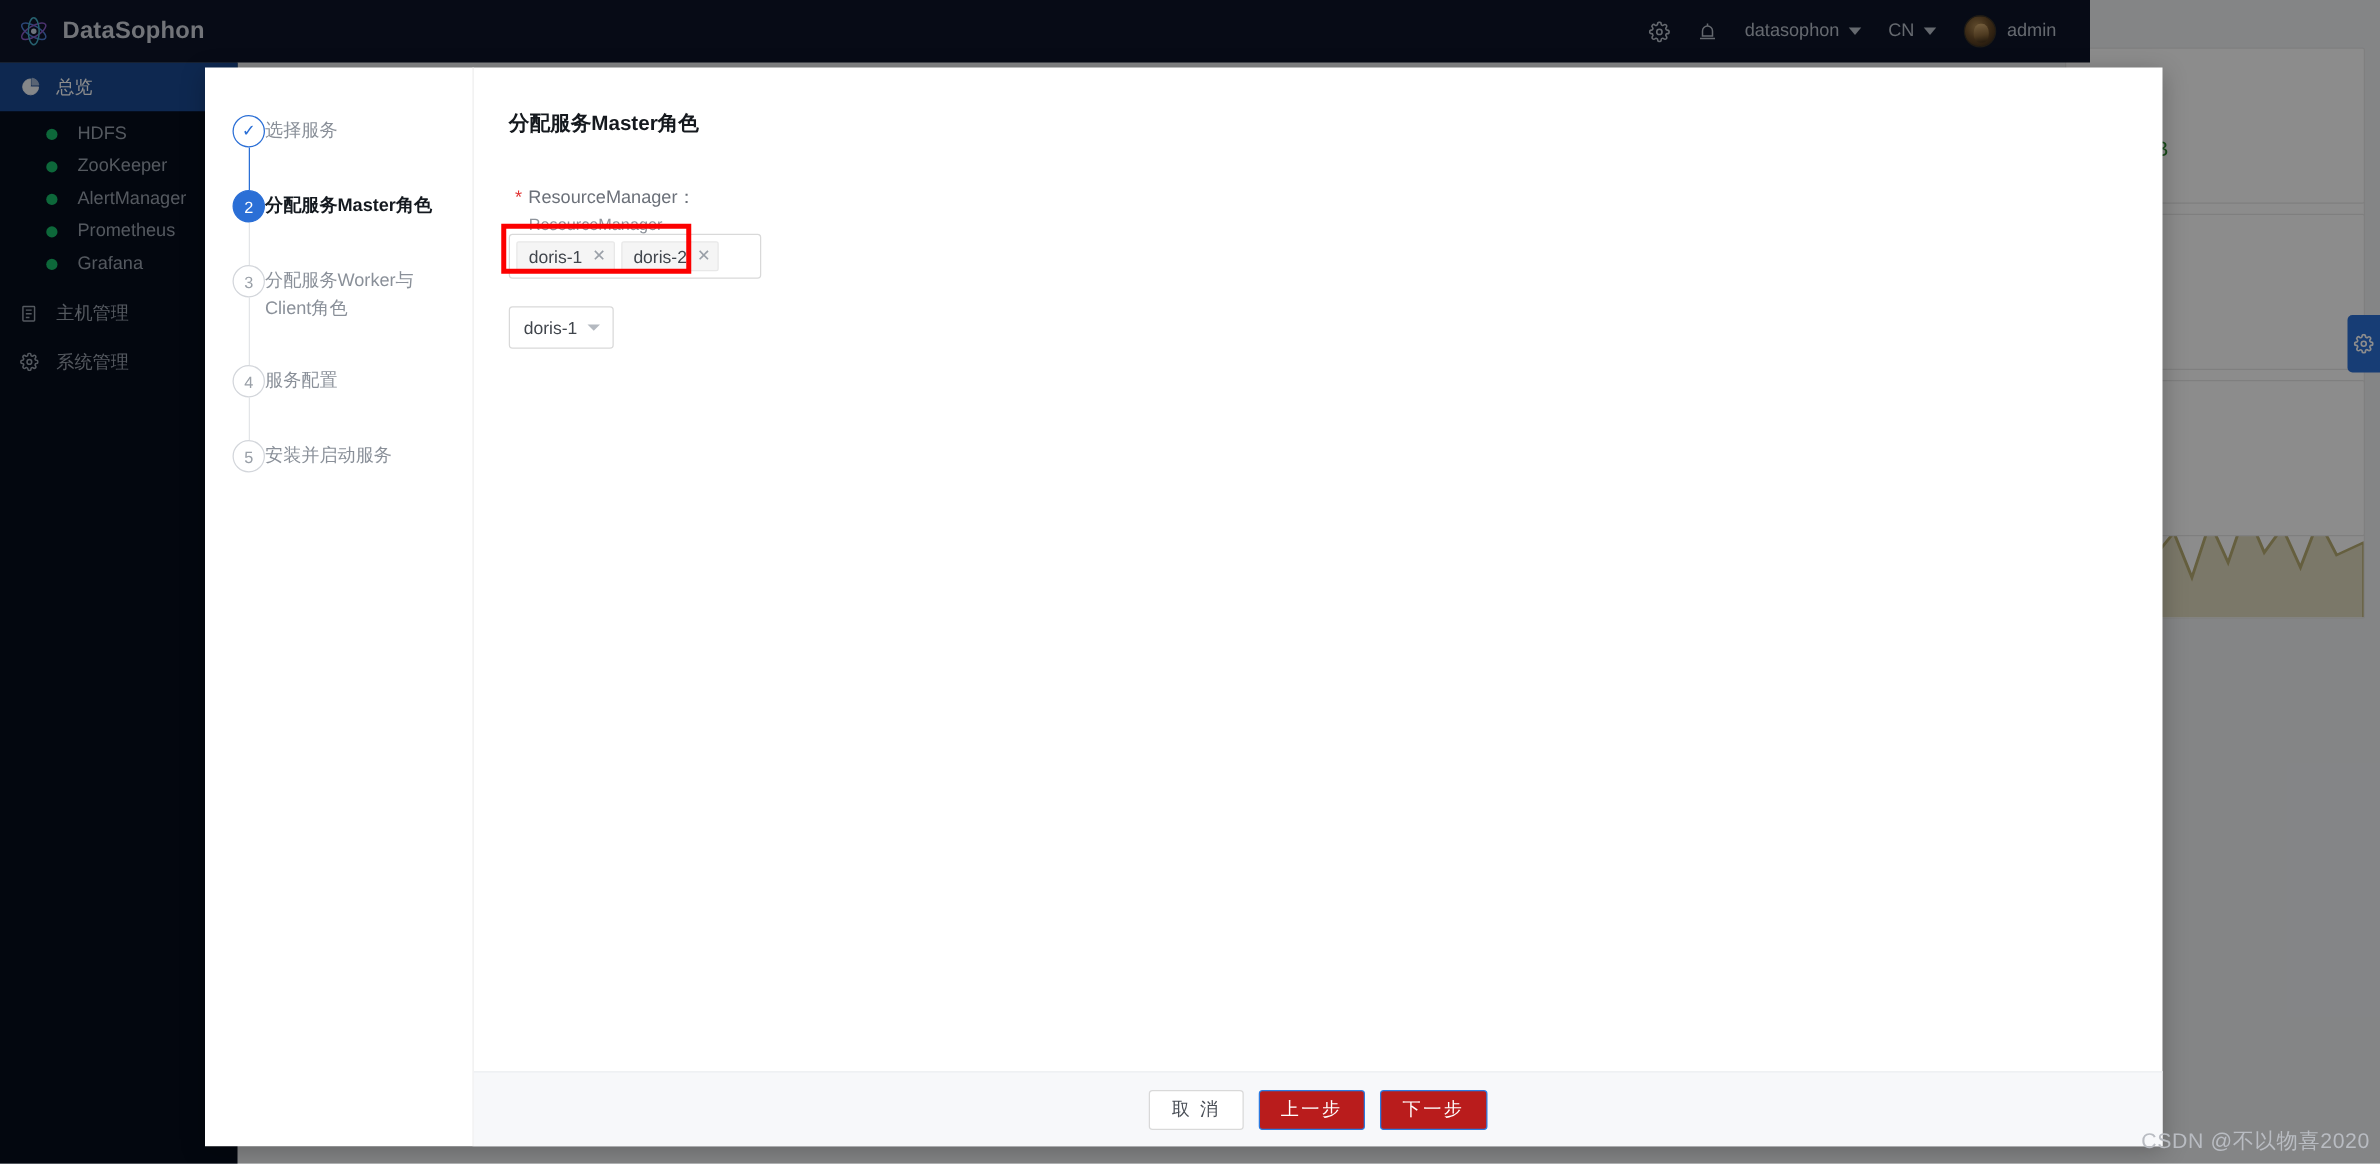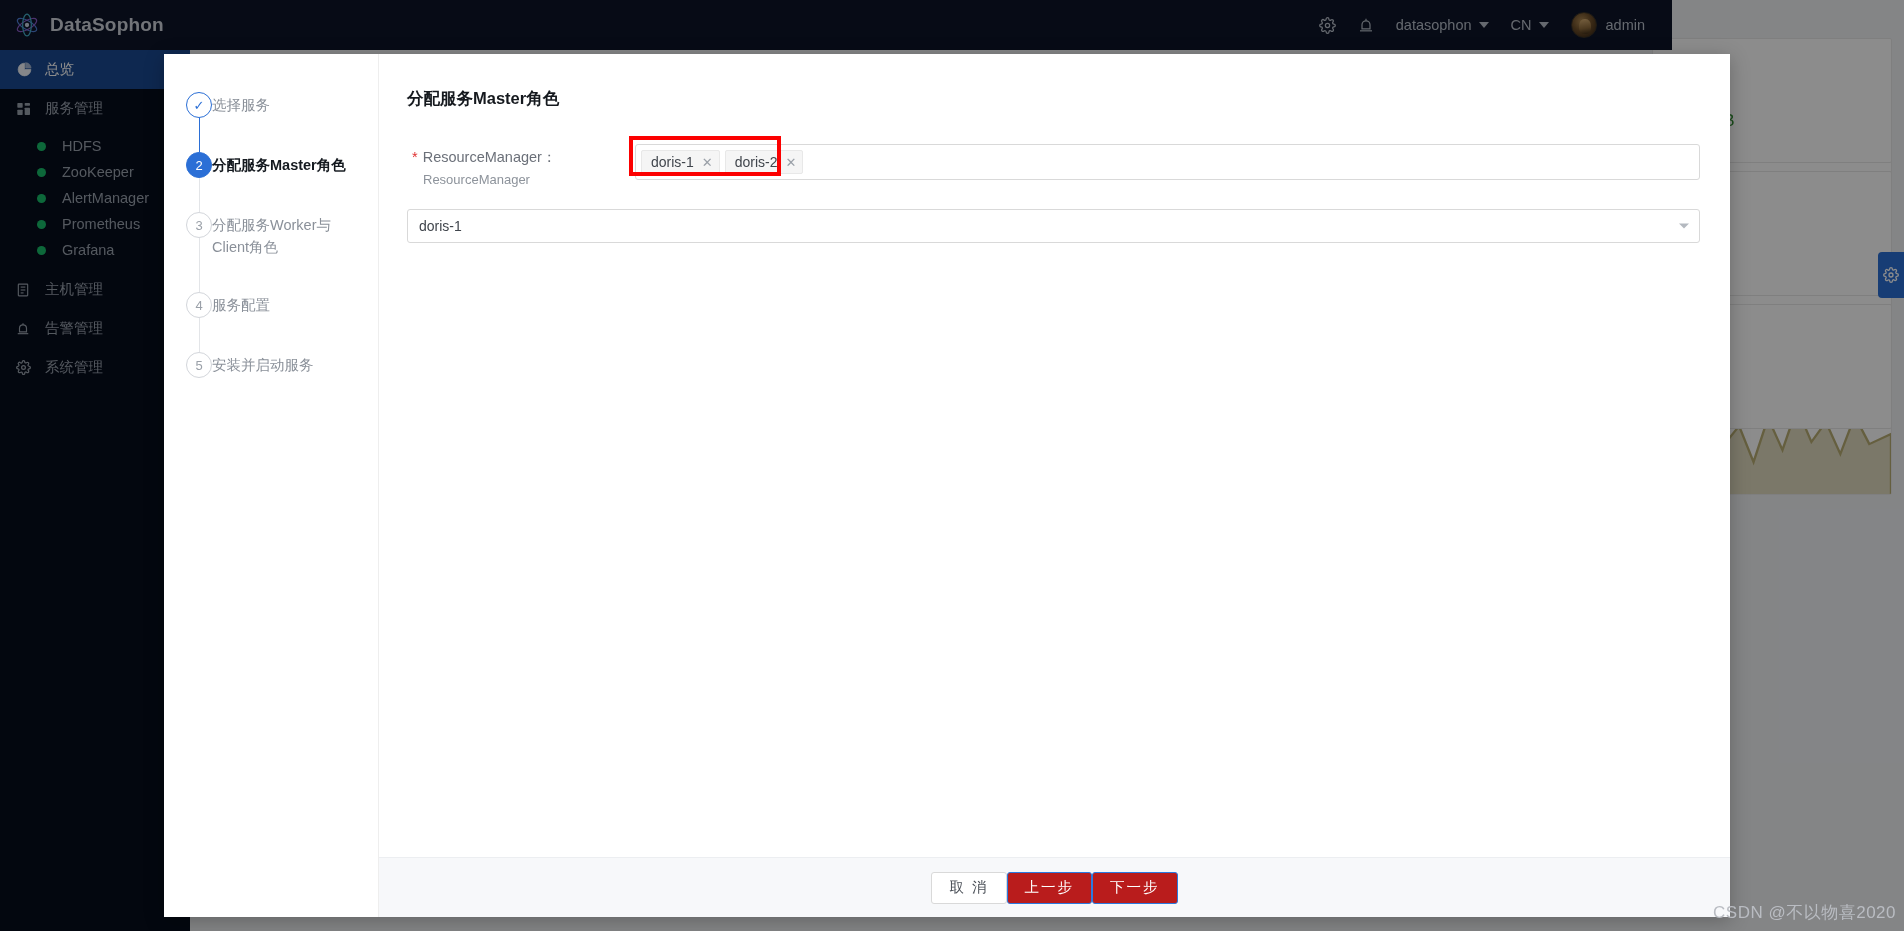--- a/index.html
+++ b/index.html
@@ -137,21 +137,21 @@
   .step .txt {
     font-size: 14.5px; color: #8a9099; line-height: 22px;
     padding-top: 2px; max-width: 140px;
   }
   .step.current .txt { color: #14191f; font-weight: bold; }
 
   .form-pane { flex: 1 1 auto; display: flex; flex-direction: column; position: relative; }
   .form-body { flex: 1 1 auto; padding: 34px 30px 0 28px; }
   .form-title { font-size: 16.5px; color: #15191e; font-weight: bold; margin-bottom: 34px; }
 
-  .f-row { display: flex; align-items: flex-start; margin-bottom: 22px; }
+  .f-row { display: flex; align-items: flex-start; margin-bottom: 22px; flex-direction: column; }
   .f-label { width: 228px; flex: none; text-align: left; padding-top: 4px; padding-left: 5px; }
   .f-label .l1 { font-size: 14.5px; color: #6b7079; }
   .f-label .l1 .star { color: #e03131; margin-right: 5px; }
   .f-label .l2 { font-size: 13px; color: #8d939b; margin-top: 5px; padding-left: 11px; }
   .f-ctrl { flex: 1 1 auto; position: relative; border-radius: 16px; }
 
   .select-box {
     min-height: 33px; border: 1px solid #d9d9d9; border-radius: 3px; background: #fff;
     display: flex; align-items: center; flex-wrap: wrap; padding: 3px 28px 3px 5px;
     font-size: 14px; color: #40454c; position: relative;
@@ -168,21 +168,21 @@
     width: 0; height: 0; border-left: 5px solid transparent;
     border-right: 5px solid transparent; border-top: 5px solid #b4b9c0;
   }
   .annot-box {
     position: absolute; left: -6px; top: -8px; width: 152px; height: 40px;
     border: 4px solid #fc0000; pointer-events: none; z-index: 3;
   }
 
   .form-footer {
     height: 60px; flex: none; background: #f7f8fa; border-top: 1px solid #eceef1;
-    display: flex; align-items: center; justify-content: center; 
+    display: flex; align-items: center; justify-content: center; gap: 12px;
   }
   .btn {
     height: 32px; min-width: 72px; padding: 0 17px; font-size: 14.5px; border-radius: 3px;
     display: flex; align-items: center; justify-content: center; cursor: pointer;
     letter-spacing: 2px;
   }
   .btn-default { background: #fff; border: 1px solid #d9d9d9; color: #4a4f57; }
   .btn-primary { background: #b91c1c; border: 1px solid #2b7ae0; color: #fff; }
 
   
@@ -241,31 +241,20 @@
     <div class="side-item active">
       <span class="s-ico">
         <svg width="17" height="17" viewBox="0 0 24 24" fill="#ffffff">
           <path d="M12 3a9 9 0 1 0 9 9h-9V3z" opacity=".95"></path>
           <path d="M13.5 2.2V10h7.8a9 9 0 0 0-7.8-7.8z" opacity=".6"></path>
         </svg>
       </span>
       <span>总览</span>
     </div>
 
-    <div class="side-item">
-      <span class="s-ico">
-        <svg width="16" height="16" viewBox="0 0 24 24" fill="#9aa2ae">
-          <rect x="2" y="3" width="8" height="7" rx="1"></rect>
-          <rect x="13" y="3" width="8" height="4" rx="1"></rect>
-          <rect x="2" y="13" width="8" height="8" rx="1"></rect>
-          <rect x="13" y="10" width="8" height="11" rx="1"></rect>
-        </svg>
-      </span>
-      <span>服务管理</span>
-    </div>
 
     <div class="sub-block">
       <div class="side-sub">
         <span class="dot"></span>
         <span>HDFS</span>
       </div>
       <div class="side-sub">
         <span class="dot"></span>
         <span>ZooKeeper</span>
       </div>
@@ -288,30 +277,20 @@
         <svg width="14" height="16" viewBox="0 0 24 24" fill="none" stroke="#9aa2ae" stroke-width="2">
           <rect x="4" y="2" width="16" height="20" rx="1"></rect>
           <line x1="8" y1="7" x2="16" y2="7"></line>
             <line x1="8" y1="12" x2="16" y2="12"></line>
           <line x1="8" y1="17" x2="13" y2="17"></line>
         </svg>
       </span>
       <span>主机管理</span>
     </div>
 
-    <div class="side-item">
-      <span class="s-ico">
-        <svg width="14" height="16" viewBox="0 0 24 24" fill="none" stroke="#9aa2ae" stroke-width="2">
-          <path d="M6 17h12V11a6 6 0 0 0-12 0v6z"></path>
-          <line x1="3" y1="20" x2="21" y2="20"></line>
-          <line x1="12" y1="2" x2="12" y2="5"></line>
-        </svg>
-      </span>
-      <span>告警管理</span>
-    </div>
 
     <div class="side-item">
       <span class="s-ico">
         <svg width="15" height="15" viewBox="0 0 24 24" fill="none" stroke="#9aa2ae" stroke-width="2">
           <circle cx="12" cy="12" r="3"></circle>
           <path d="M19.4 15a1.65 1.65 0 0 0 .33 1.82l.06.06a2 2 0 1 1-2.83 2.83l-.06-.06a1.65 1.65 0 0 0-1.82-.33 1.65 1.65 0 0 0-1 1.51V21a2 2 0 1 1-4 0v-.09A1.65 1.65 0 0 0 9 19.4a1.65 1.65 0 0 0-1.82.33l-.06.06a2 2 0 1 1-2.83-2.83l.06-.06A1.65 1.65 0 0 0 4.6 15a1.65 1.65 0 0 0-1.51-1H3a2 2 0 1 1 0-4h.09A1.65 1.65 0 0 0 4.6 9a1.65 1.65 0 0 0-.33-1.82l-.06-.06a2 2 0 1 1 2.83-2.83l.06.06A1.65 1.65 0 0 0 9 4.6a1.65 1.65 0 0 0 1-1.51V3a2 2 0 1 1 4 0v.09a1.65 1.65 0 0 0 1 1.51 1.65 1.65 0 0 0 1.82-.33l.06-.06a2 2 0 1 1 2.83 2.83l-.06.06A1.65 1.65 0 0 0 19.4 9a1.65 1.65 0 0 0 1.51 1H21a2 2 0 1 1 0 4h-.09a1.65 1.65 0 0 0-1.51 1z"></path>
         </svg>
       </span>
       <span>系统管理</span>
     </div>

